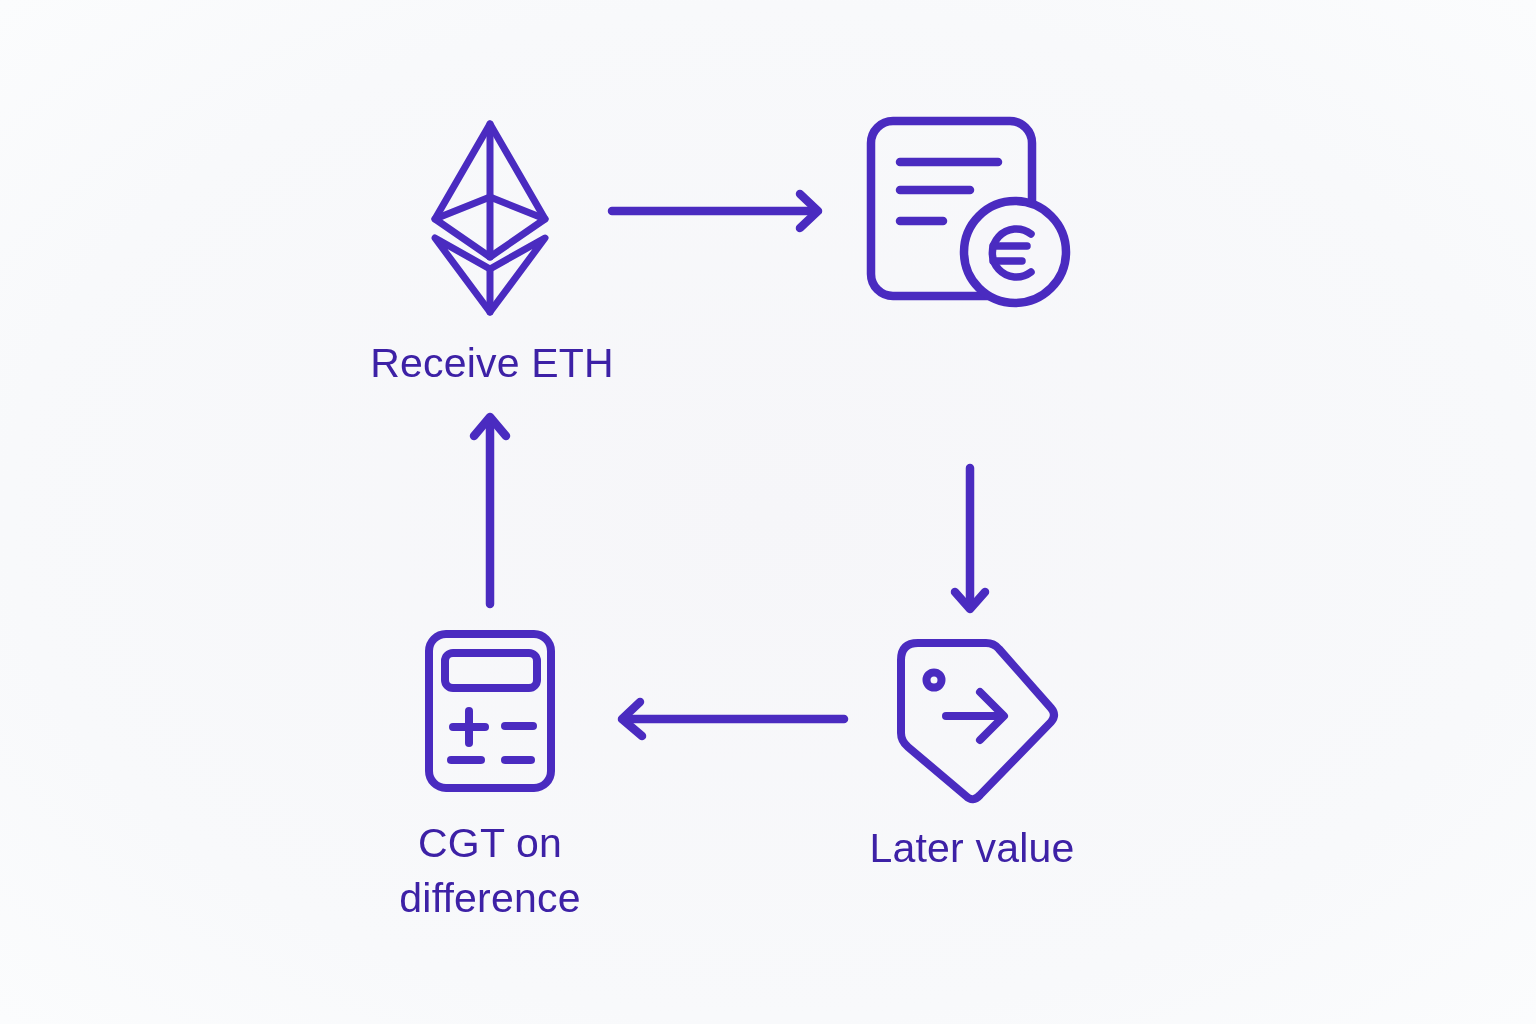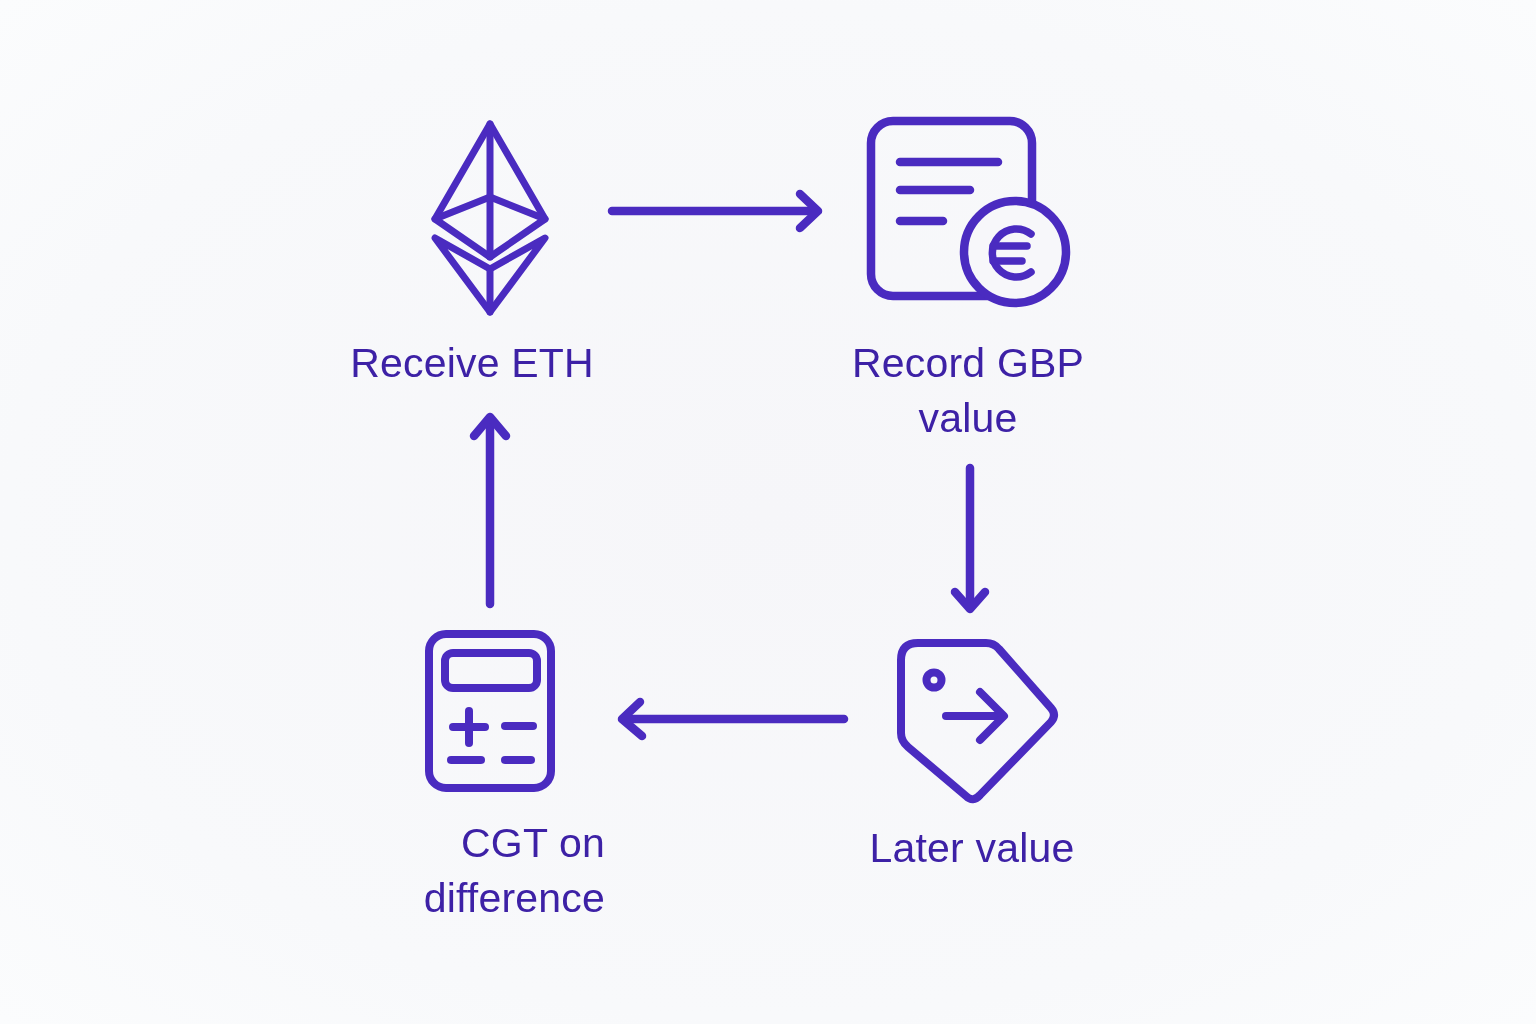--- a/index.html
+++ b/index.html
@@ -37,54 +37,53 @@
 
 <div class="canvas">
 
   <svg class="abs icon" style="left:432px;top:118px;" width="116" height="198" viewBox="0 0 116 198" fill="none" stroke="currentColor" stroke-width="7" stroke-linecap="round" stroke-linejoin="round">
     <path d="M58 6 L113 101 L58 139 L3 101 Z"></path>
     <path d="M58 6 L58 139"></path>
     <path d="M3 101 L58 79 L113 101"></path>
     <path d="M3 120 L58 194 L113 120 L58 151 Z"></path>
     <path d="M58 151 L58 194"></path>
   </svg>
-  <p class="label nowrap" style="left:472px;top:336px;">Receive ETH</p>
+  <p class="label nowrap" style="left:492px;top:336px;">Receive ETH</p>
 
   <svg class="abs icon" style="left:866px;top:116px;" width="212" height="192" viewBox="0 0 212 192" fill="none" stroke="currentColor" stroke-width="8.5" stroke-linecap="round" stroke-linejoin="round">
     <rect x="5" y="5" width="161" height="175" rx="22"></rect>
     <line x1="34" y1="46" x2="132" y2="46"></line>
     <line x1="34" y1="74" x2="104" y2="74"></line>
     <line x1="34" y1="105" x2="77" y2="105"></line>
     <circle cx="149" cy="136" r="51" fill="var(--bg)"></circle>
     <g stroke-width="7.5">
       <path d="M165 118 A 24 24 0 1 0 165 156"></path>
       <line x1="127" y1="130" x2="161" y2="130"></line>
       <line x1="127" y1="145" x2="156" y2="145"></line>
     </g>
   </svg>
-  <p class="label" style="left:968px;top:336px;width:270px;">Record GBP value</p>
 
   <svg class="abs icon" style="left:896px;top:638px;" width="168" height="172" viewBox="0 0 168 172" fill="none" stroke="currentColor" stroke-width="8" stroke-linecap="round" stroke-linejoin="round">
     <path d="M22 5 L90 5 Q98 5 103 11 L155 70 Q161 77 155 84 L84 157 Q77 165 70 158 L12 109 Q5 103 5 95 L5 22 Q5 5 22 5 Z"></path>
     <circle cx="38" cy="42" r="7.5"></circle>
     <line x1="50" y1="78" x2="104" y2="78"></line>
     <path d="M84 54 L108 78 L84 102"></path>
   </svg>
   <p class="label nowrap" style="left:972px;top:821px;">Later value</p>
 
   <svg class="abs icon" style="left:425px;top:630px;" width="130" height="162" viewBox="0 0 130 162" fill="none" stroke="currentColor" stroke-width="8" stroke-linecap="round" stroke-linejoin="round">
     <rect x="4" y="4" width="122" height="154" rx="17"></rect>
     <rect x="20" y="23" width="92" height="35" rx="8"></rect>
     <line x1="28" y1="97" x2="60" y2="97"></line>
     <line x1="44" y1="81" x2="44" y2="113"></line>
     <line x1="80" y1="96" x2="108" y2="96"></line>
     <line x1="26" y1="130" x2="56" y2="130"></line>
     <line x1="80" y1="130" x2="106" y2="130"></line>
   </svg>
-  <p class="label" style="left:490px;top:816px;width:230px;text-align:right;">CGT on difference</p>
+  <p class="label" style="left:490px;top:816px;width:230px;">CGT on difference</p>
 
   <svg class="abs arrow" style="left:605px;top:190px;" width="225" height="44" viewBox="0 0 225 44" fill="none" stroke="currentColor" stroke-width="8.5" stroke-linecap="round" stroke-linejoin="round">
     <line x1="7" y1="21" x2="205" y2="21"></line>
     <path d="M195 4 L213 21 L195 38"></path>
   </svg>
 
   <svg class="abs arrow" style="left:948px;top:460px;" width="44" height="158" viewBox="0 0 44 158" fill="none" stroke="currentColor" stroke-width="8.5" stroke-linecap="round" stroke-linejoin="round">
     <line x1="22" y1="8" x2="22" y2="144"></line>
     <path d="M7 132 L22 149 L37 132"></path>
   </svg>

